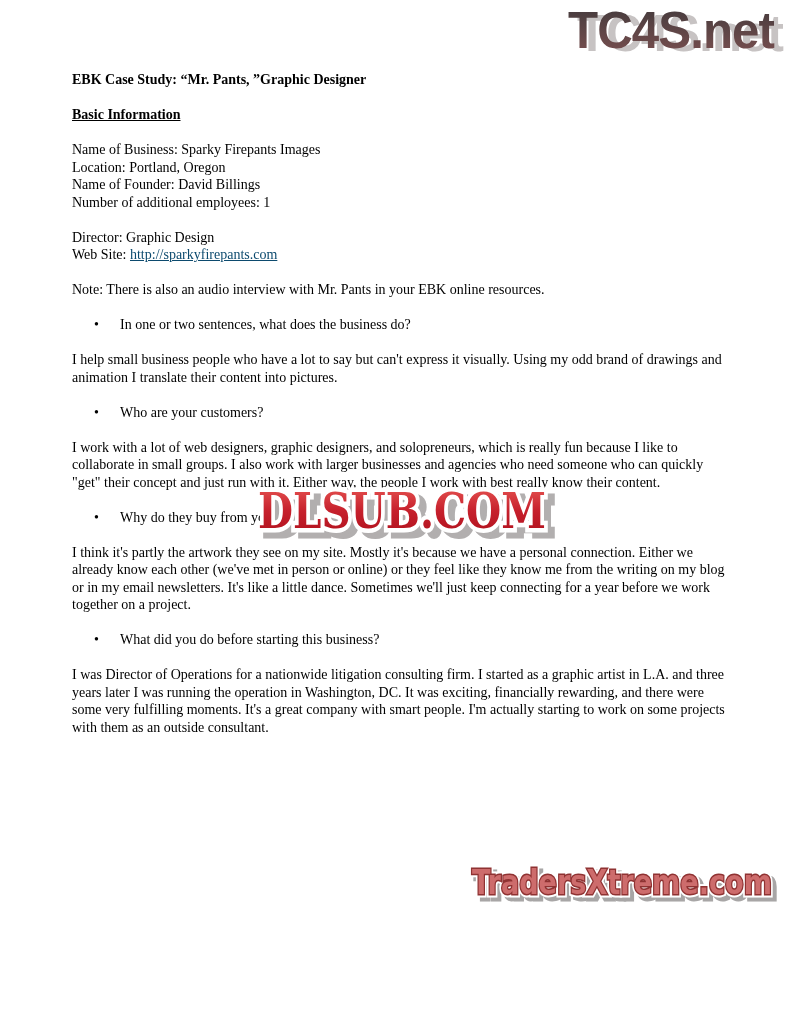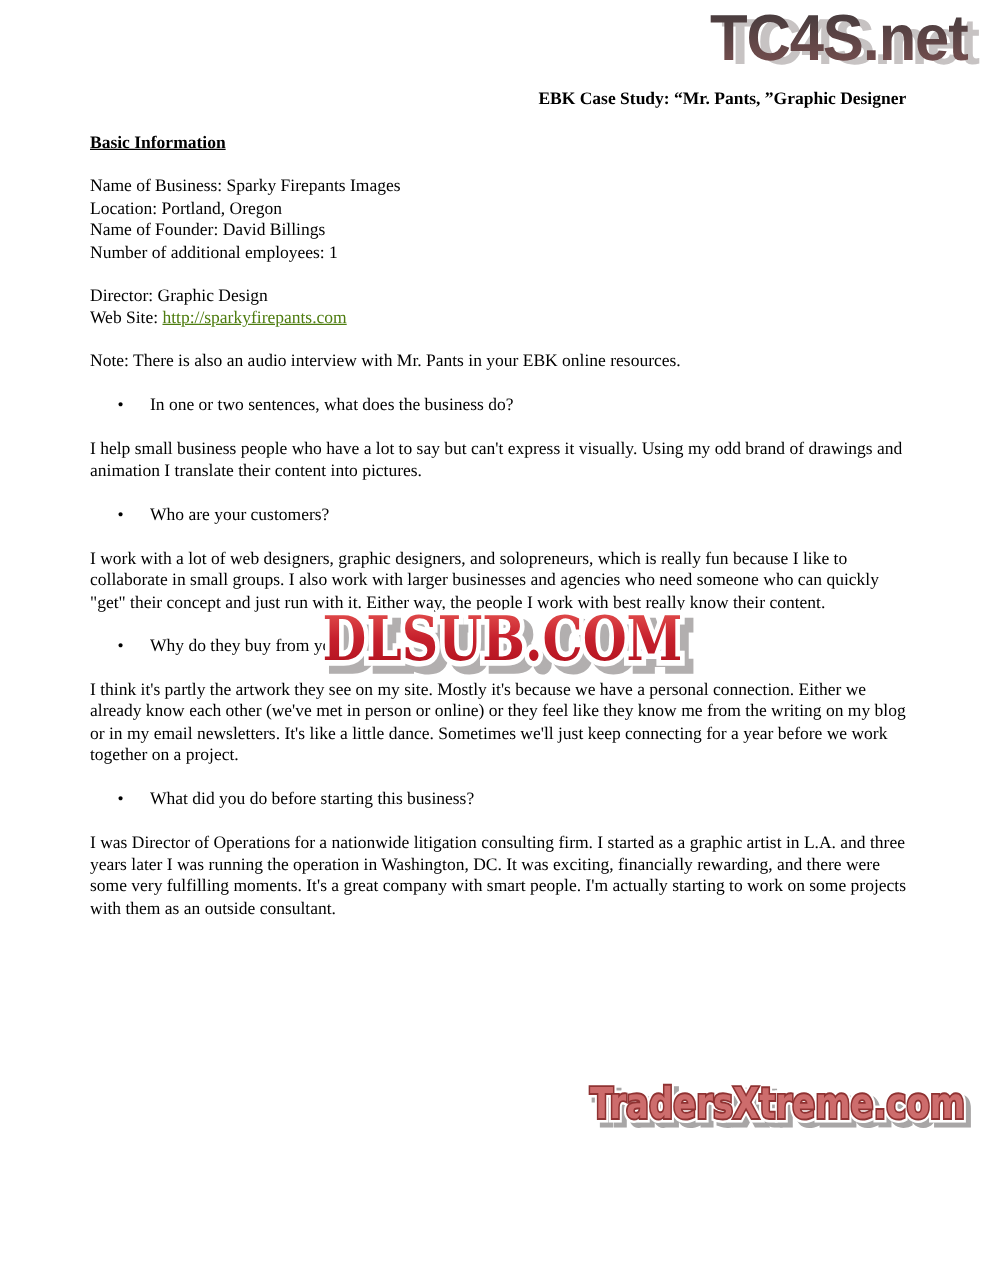--- a/index.html
+++ b/index.html
@@ -15,25 +15,25 @@
   
   .doc {
     position:absolute;
     left:72px; top:71px;
     width:653px;
     font-size:14px;
     line-height:17.5px;
   }
   .block { margin:0 0 17.5px 0; }
   p.block { margin-top:0; }
-  .doc-title { text-align:right; font-weight:bold; }
+  .doc-title { text-align:left; font-weight:bold; }
   .heading { font-weight:bold;text-decoration:underline; }
   .bullet-row { display:flex; padding-left:22px; }
   .bullet { flex:0 0 26px; width:26px; }
-  .link { color:#4d7c0f; cursor:pointer; }
+  .link { color:#0c4a6e; cursor:pointer; }
 
   
   .tc4s { position:absolute; top:0px; right:0px; }
   .tc4s text { font-family:"Liberation Sans", sans-serif; font-weight:bold; font-size:52px; letter-spacing:-1px; }
   .tc4s-shadow { fill:#c7c3c3; }
 
   
   .dlsub { position:absolute; left:240px; top:474px; }
   .dlsub text { font-family:"DejaVu Serif", serif; font-weight:bold; font-size:49px; }
   .dl-shadow { fill:#b2afaf; stroke:#b2afaf; stroke-width:9; paint-order:stroke; }

